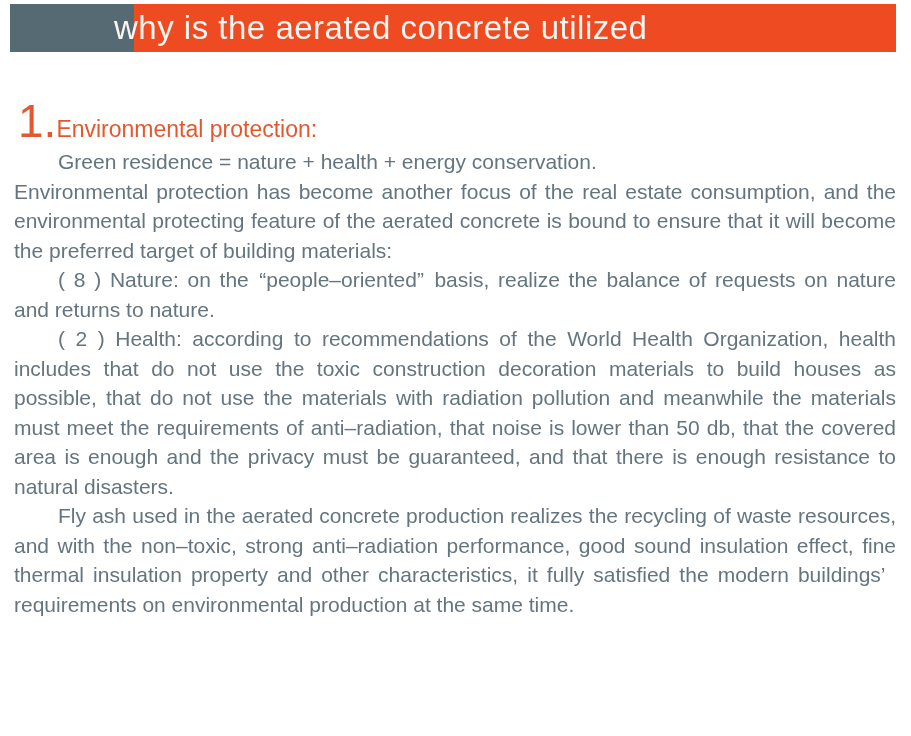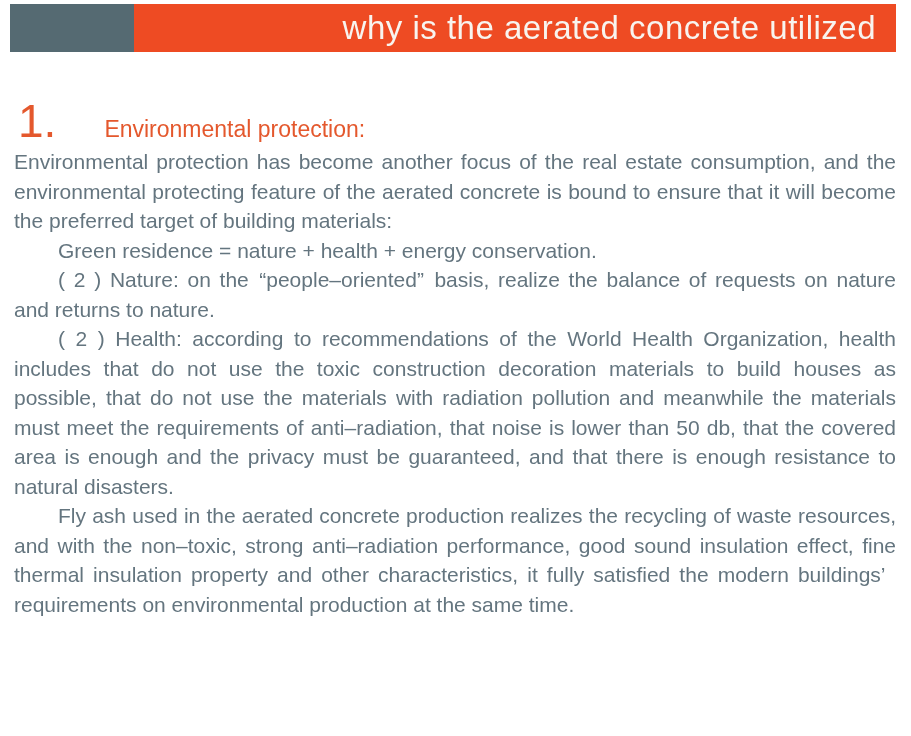--- a/index.html
+++ b/index.html
@@ -33,21 +33,21 @@
     height: 48px;
     background: #556a72;
     flex: 0 0 auto;
   }
   .orange-bar {
     flex: 1 1 auto;
     height: 48px;
     background: #ee4b23;
     display: flex;
     align-items: center;
-    justify-content: flex-end;
+    justify-content: flex-start;
   }
   .page-title {
     color: #f8f4ef;
     font-size: 33px;
     font-weight: 400;
     letter-spacing: 0.5px;
     white-space: nowrap;
     transform: translateX(-20px);
   }
   
@@ -63,21 +63,20 @@
     margin: 46px 0 3px 4px;
     color: #e4582d;
   }
   .section-number {
     font-size: 46px;
     line-height: 1;
   }
   .section-label {
     font-size: 23px;
     line-height: 1;
-    margin-left: 48px;
   }
   .para {
     margin: 0;
     font-size: 21px;
     line-height: 29.5px;
     color: #64757f;
     text-align: justify;
     text-justify: inter-word;
   }
   .para.indent {
@@ -96,25 +95,25 @@
     </div>
   </div>
 
   <div class="content">
 
     <div class="section-heading">
       <span class="section-number">1.</span>
       <span class="section-label">Environmental protection:</span>
     </div>
 
+    <p class="para indent">Green residence = nature + health + energy conservation.</p>
+
     <p class="para">Environmental protection has become another focus of the real estate consumption, and the environmental protecting feature of the aerated concrete is bound to ensure that it will become the preferred target of building materials:</p>
 
-    <p class="para indent">Green residence = nature + health + energy conservation.</p>
-
-    <p class="para indent">( 2 ) Nature: on the “people–oriented” basis, realize the balance of requests on nature and returns to nature.</p>
+    <p class="para indent">( 8 ) Nature: on the “people–oriented” basis, realize the balance of requests on nature and returns to nature.</p>
 
     <p class="para indent">( 2 ) Health: according to recommendations of the World Health Organization, health includes that do not use the toxic construction decoration materials to build houses as possible, that do not use the materials with radiation pollution and meanwhile the materials must meet the requirements of anti–radiation, that noise is lower than 50 db, that the covered area is enough and the privacy must be guaranteed, and that there is enough resistance to natural disasters.</p>
 
 
     <p class="para indent">Fly ash used in the aerated concrete production realizes the recycling of waste resources, and with the non–toxic, strong anti–radiation performance, good sound insulation effect, fine thermal insulation property and other characteristics, it fully satisfied the modern buildings’ requirements on environmental production at the same time.</p>
 
   </div>
 
 </div>
 

